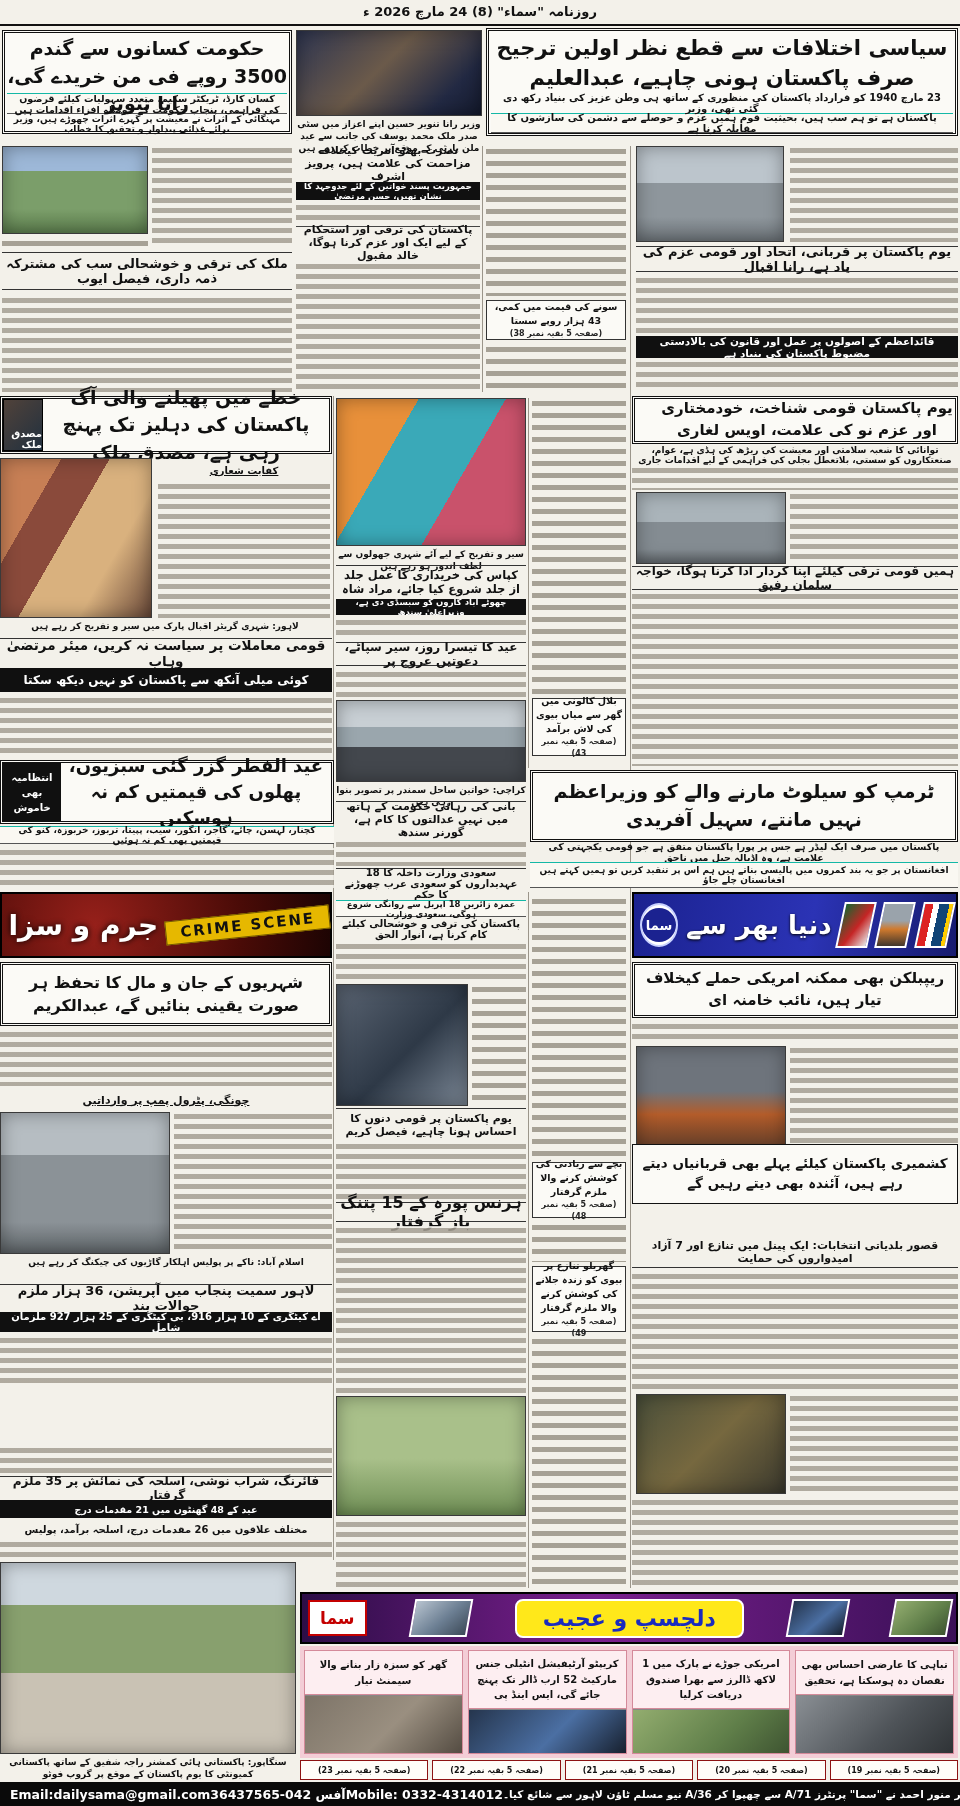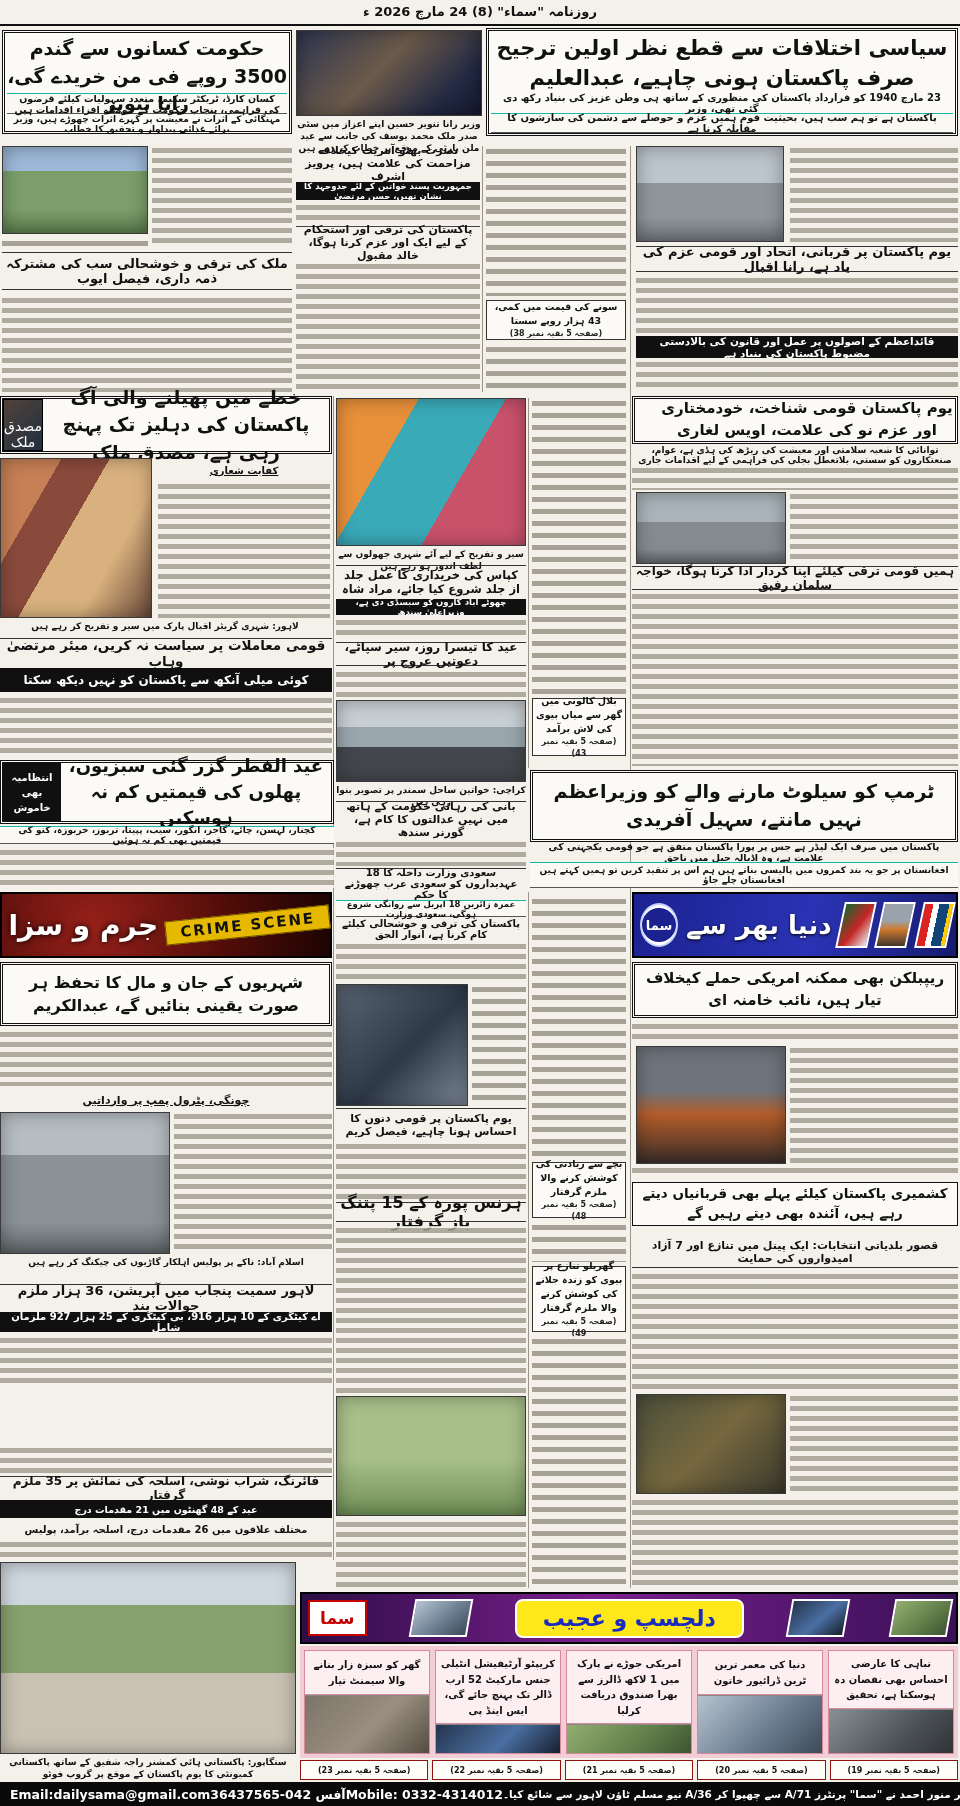--- a/index.html
+++ b/index.html
@@ -58,21 +58,21 @@
   .fun-tile { width:58px; height:38px; transform:skewX(-10deg); border:2px solid #fff; }
   .sama-box { background:#fff; color:#c40000; font-weight:bold; font-size:17px; padding:6px 10px; border:2px solid #c40000; }
   .fun-card { background:#fdeef1; border:1px solid #d48a9a; display:flex; flex-direction:column; }
   .fun-card .t { font-size:10px; font-weight:bold; text-align:center; line-height:1.55; padding:5px 4px; flex:1; display:flex; align-items:center; justify-content:center; border-bottom:1px solid #d48a9a; }
   .fun-card .thumb { height:58px; border-top:1px solid #888; }
   .ref-box { border:1px solid #8d1212; background:#fffdf8; font-size:8px; font-weight:bold; display:flex; align-items:center; justify-content:center; padding:1px 2px; text-align:center; }
   .footer { background:#0a0a0a; color:#fff; display:flex; align-items:center; justify-content:space-between; padding:0 10px; font-size:12.5px; font-weight:bold; direction:ltr; }
   .footer .seg { white-space:nowrap; }
   .masthead { text-align:center; font-size:13px; font-weight:bold; padding-top:4px; }
   .tagbox { background:#101010; color:#fff; font-size:10px; font-weight:bold; text-align:center; display:flex; align-items:center; justify-content:center; line-height:1.5; padding:2px; }
-  .namechip { background:linear-gradient(135deg,#50423a,#21303f); color:#fff; font-size:14px; font-weight:normal; text-align:center; display:flex; align-items:flex-end; justify-content:center; border:1px solid #000; }
+  .namechip { background:linear-gradient(135deg,#50423a,#21303f); color:#fff; font-size:10px; font-weight:bold; text-align:right; display:flex; align-items:flex-end; justify-content:center; border:1px solid #000; }
 </style>
 </head>
 <body>
 
 <div id="page">
 
   <div class="abs masthead" style="left:0;top:0;width:960px;height:26px;border-bottom:2px solid #111;">روزنامہ "سماء" (8) 24 مارچ 2026 ء</div>
 
   <div class="abs vrule" style="left:482px;top:146px;height:246px;"></div>
   <div class="abs vrule" style="left:630px;top:146px;height:1442px;"></div>
@@ -246,21 +246,21 @@
   <div class="abs photo ph-group" style="left:0;top:1562px;width:296px;height:192px;"></div>
   <div class="abs cap rtl" style="left:0;top:1756px;width:296px;height:24px;">سنگاپور: پاکستانی ہائی کمشنر راجہ شفیق کے ساتھ پاکستانی کمیونٹی کا یوم پاکستان کے موقع پر گروپ فوٹو</div>
 
   <div class="abs double" style="left:632px;top:962px;width:326px;height:56px;padding:7px;">
     <div class="h-display rtl" style="font-size:15px;height:100%;display:flex;align-items:center;justify-content:center;">ریپبلکن بھی ممکنہ امریکی حملے کیخلاف تیار ہیں، نائب خامنہ ای</div>
   </div>
   <div class="abs lines" style="left:632px;top:1022px;width:326px;height:22px;"></div>
   <div class="abs photo ph-burn" style="left:636px;top:1046px;width:150px;height:118px;"></div>
   <div class="abs lines" style="left:790px;top:1046px;width:168px;height:118px;"></div>
   <div class="abs lines" style="left:632px;top:1166px;width:326px;height:12px;"></div>
-  <div class="abs boxed" style="left:632px;top:1182px;width:326px;height:44px;">
+  <div class="abs boxed" style="left:632px;top:1144px;width:326px;height:60px;">
     <div class="h-display rtl" style="font-size:13.5px;height:100%;display:flex;align-items:center;justify-content:center;padding:0 4px;">کشمیری پاکستان کیلئے پہلے بھی قربانیاں دیتے رہے ہیں، آئندہ بھی دیتے رہیں گے</div>
   </div>
   <div class="abs plain rtl b" style="left:632px;top:1236px;width:326px;height:32px;font-size:11px;border-bottom:1px solid #333;">قصور بلدیاتی انتخابات: ایک پینل میں تنازع اور 7 آزاد امیدواروں کی حمایت</div>
   <div class="abs lines" style="left:632px;top:1272px;width:326px;height:118px;"></div>
   <div class="abs photo ph-rally" style="left:636px;top:1394px;width:150px;height:100px;"></div>
   <div class="abs lines" style="left:790px;top:1394px;width:168px;height:100px;"></div>
   <div class="abs lines" style="left:632px;top:1498px;width:326px;height:90px;"></div>
 
   <div class="abs fun-banner" style="left:300px;top:1592px;width:658px;height:52px;">
     <div class="fun-tile ph-f3"></div>
@@ -268,24 +268,20 @@
     <div class="fun-title-box rtl">دلچسپ و عجیب</div>
     <div class="fun-tile ph-f2"></div>
     <div class="sama-box">سما</div>
   </div>
   <div class="abs" style="left:300px;top:1646px;width:658px;height:112px;background:#f3cdd6;display:flex;gap:5px;padding:4px;">
     <div class="fun-card" style="flex:1;">
       <div class="t rtl">تباہی کا عارضی احساس بھی نقصان دہ ہوسکتا ہے، تحقیق</div>
       <div class="thumb ph-f1"></div>
     </div>
     <div class="fun-card" style="flex:1;">
-      <div class="t rtl">دنیا کی معمر ترین ٹرین ڈرائیور خاتون</div>
-      <div class="thumb ph-f2"></div>
-    </div>
-    <div class="fun-card" style="flex:1;">
       <div class="t rtl">امریکی جوڑے نے پارک میں 1 لاکھ ڈالرز سے بھرا صندوق دریافت کرلیا</div>
       <div class="thumb ph-f3"></div>
     </div>
     <div class="fun-card" style="flex:1;">
       <div class="t rtl">کریپٹو آرٹیفیشل انٹیلی جنس مارکیٹ 52 ارب ڈالر تک پہنچ جائے گی، ایس اینڈ پی</div>
       <div class="thumb ph-f4"></div>
     </div>
     <div class="fun-card" style="flex:1;">
       <div class="t rtl">گھر کو سبزہ زار بنانے والا سیمنٹ تیار</div>
       <div class="thumb ph-f5"></div>

